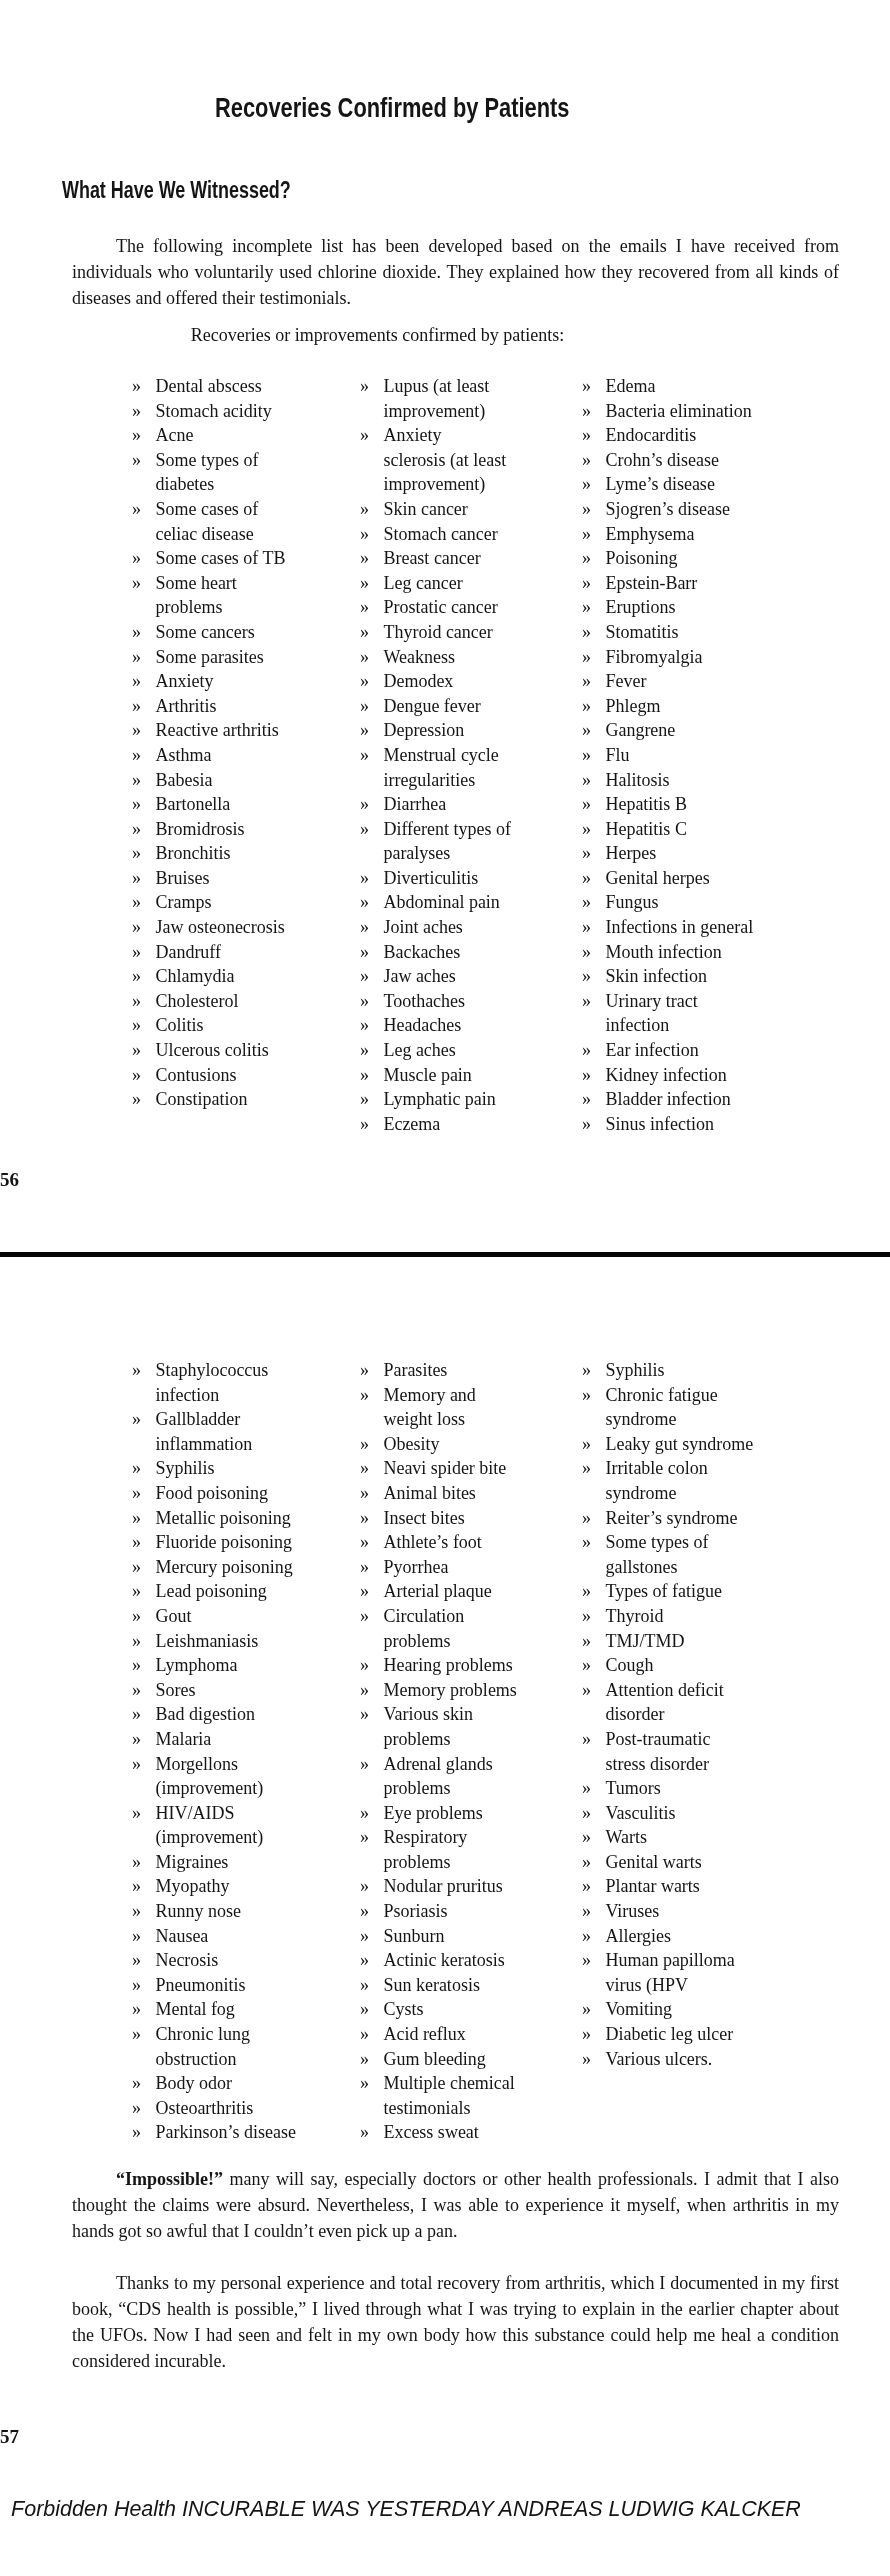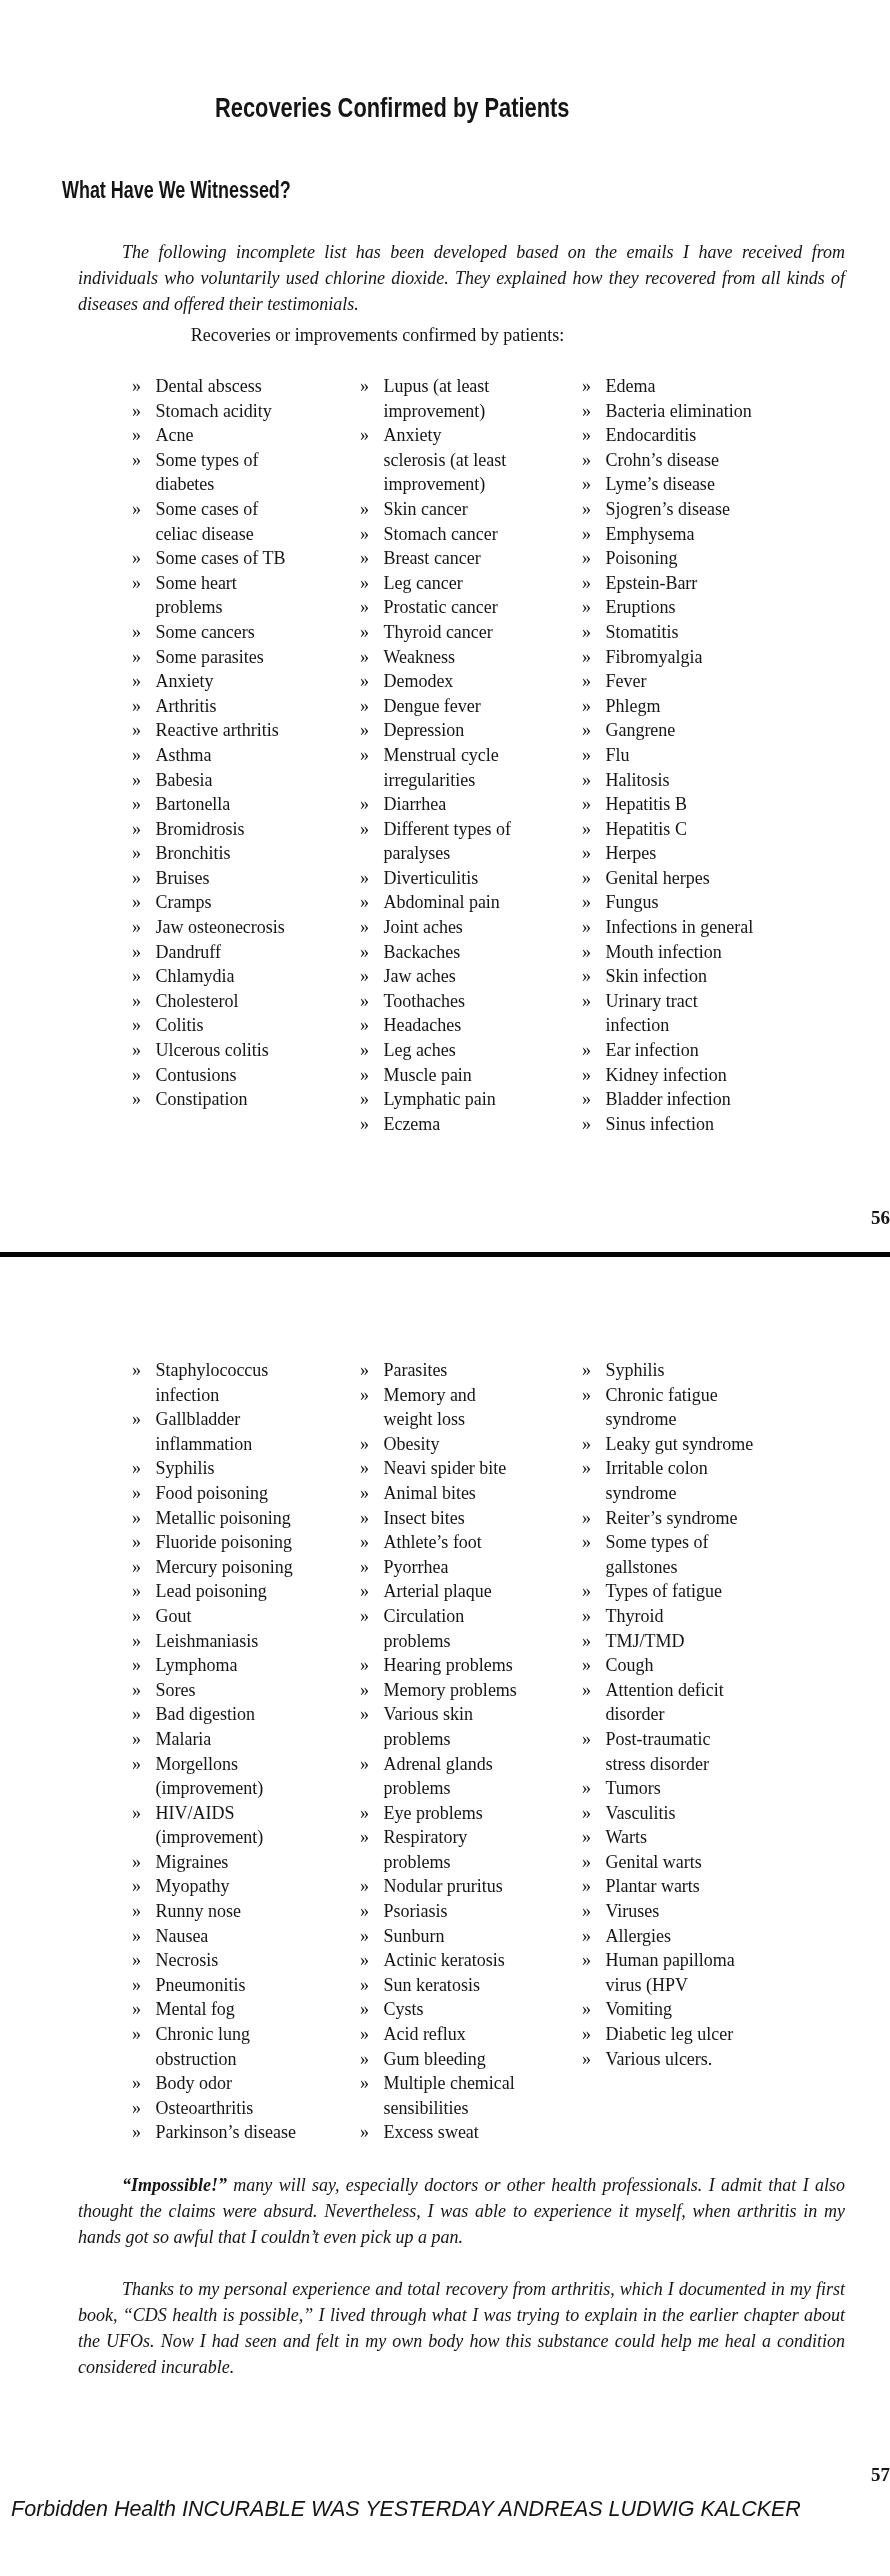--- a/index.html
+++ b/index.html
@@ -9,37 +9,37 @@
   }
   .condensed{
     display:inline-block;font-family:"Liberation Sans", sans-serif;font-weight:bold;
     transform:scaleX(0.78);white-space:nowrap;
   }
   .page-title{position:absolute;top:94px;left:0;width:784px;text-align:center;font-size:28px;line-height:1.0;}
   .section-heading{position:absolute;top:179px;left:62px;font-size:23px;line-height:1.0;}
   .section-heading .condensed{transform-origin:left center;}
   .para{
     position:absolute;left:62px;width:767px;font-size:18px;line-height:26px;
-    text-align:justify;text-indent:44px;margin:16px;font-style:italic;
+    text-align:justify;text-indent:44px;margin:10px;
   }
   .intro-para{top:223px;}
   .list-heading{position:absolute;top:325px;left:0;width:755px;text-align:center;font-size:18px;}
   .col{position:absolute;font-size:18px;line-height:24.6px;}
   .li{display:flex;}
   .bul{flex:0 0 23.4px;width:23.4px;}
   .txt{white-space:nowrap;}
   
   .p1c1{top:374px;left:132px;}
   .p1c2{top:374px;left:360px;}
   .p1c3{top:374px;left:582px;}
   
   .p2c1{top:1358px;left:132px;}
   .p2c2{top:1358px;left:360px;}
   .p2c3{top:1358px;left:582px;}
-  .page-number{position:absolute;left:0;width:890px;text-align:right;font-size:19px;font-weight:bold;margin-top:38px;}
+  .page-number{position:absolute;left:0;width:890px;text-align:left;font-size:19px;font-weight:bold;}
   .pn56{top:1169px;}
   .pn57{top:2426px;}
   .separator{position:absolute;top:1252px;left:0;width:890px;height:4.9px;background:#050505;}
   .close1{top:2156px;}
   .close2{top:2260px;}
   .book-footer{
     position:absolute;top:2497px;left:0;width:812px;text-align:center;
     font-family:"Liberation Sans", sans-serif;font-style:italic;font-size:21.5px;
   }
 </style>
@@ -683,21 +683,21 @@
     <div class="li">
       <span class="bul">»</span>
       <span class="txt">Gum bleeding</span>
     </div>
     <div class="li">
       <span class="bul">»</span>
       <span class="txt">Multiple chemical</span>
     </div>
     <div class="li">
       <span class="bul"></span>
-      <span class="txt">sensibilities</span>
+      <span class="txt">testimonials</span>
     </div>
     <div class="li">
       <span class="bul">»</span>
       <span class="txt">Excess sweat</span>
     </div>
   </div>
 <div class="col p2c3">
     <div class="li">
       <span class="bul">»</span>
       <span class="txt">Syphilis</span>

